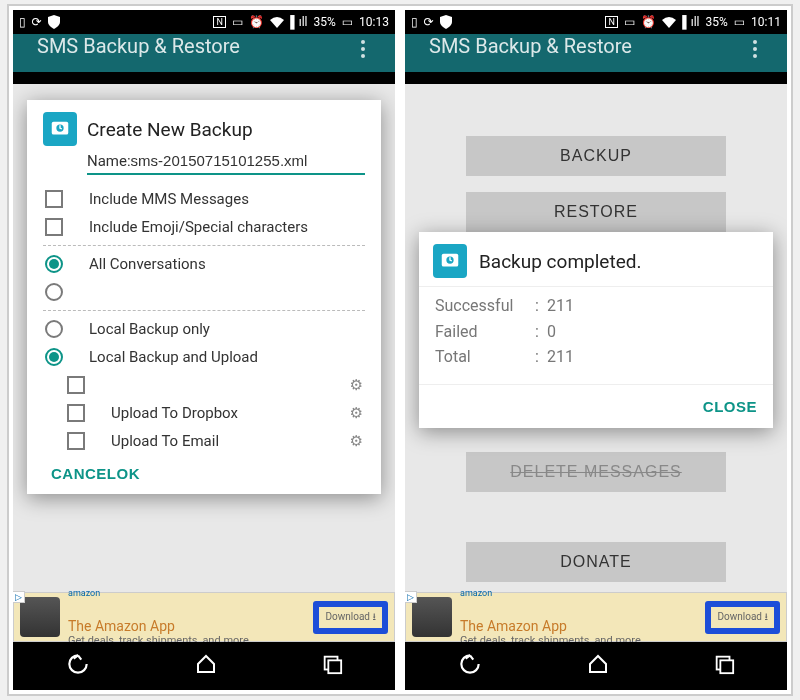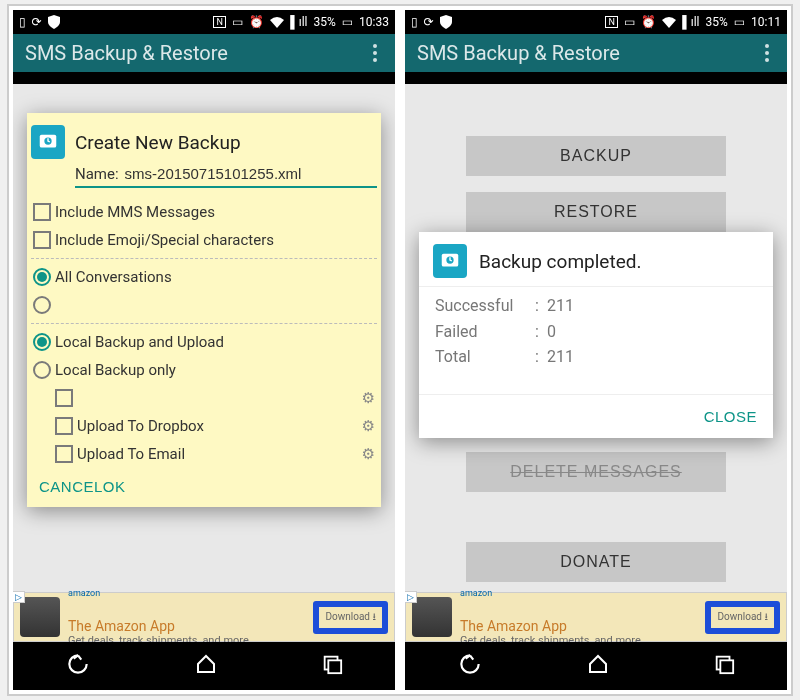--- a/index.html
+++ b/index.html
@@ -36,23 +36,23 @@
     padding: 0 6px;
     font-size: 12px;
   }
   .statusbar .left, .statusbar .right { display:flex; align-items:center; gap:6px; }
   .statusbar svg { display:block; }
   .appbar {
     height: 38px;
     background: #14686e;
     color: rgba(255,255,255,0.85);
     display: flex;
-    align-items: center;
+    align-items: flex-start;
     justify-content: space-between;
-    padding: 0 12px;
+    padding: 0 24px;
     font-size: 20px;
   }
   .dots { display:flex; flex-direction:column; gap:3px; padding:6px;}
   .dot { width:4px; height:4px; background:rgba(255,255,255,0.8); border-radius:2px;}
   .content {
     position: absolute;
     top: 74px; bottom: 48px; left:0; right:0;
     background: #e8e8e8;
   }
   .btn-big {
@@ -91,51 +91,50 @@
     background:#000;
     display:flex;
     justify-content:space-around;
     align-items:center;
   }
 
   
   .dialog {
     position:absolute;
     top: 16px; left: 14px; right:14px;
-    background:#fef9c3;
-    padding:12px 4px 8px;
+    background:#ffffff;
+    padding:12px 16px 8px;
     box-shadow:0 4px 20px rgba(0,0,0,0.4);
-    margin-top:13px;
   }
   .dialog-header{display:flex;align-items:center;gap:10px;margin-bottom:6px;}
   .app-icon{width:34px;height:34px;background:#1aa6c4;border-radius:4px;display:flex;align-items:center;justify-content:center;}
   .dialog-title{font-size:19px;color:#222;}
-  .name-row{display:flex;align-items:baseline;gap:6px;border-bottom:2px solid #0d9488;padding-bottom:3px;margin-bottom:10px;margin-left:44px;}
+  .name-row{display:flex;align-items:baseline;border-bottom:2px solid #0d9488;padding-bottom:3px;margin-bottom:10px;margin-left:44px;}
   .name-row label{font-size:15px;color:#333;}
   .name-row input{border:none;outline:none;font-size:15px;flex:1;color:#333;background:transparent;}
-  .opt{display:flex;align-items:flex-end;gap:4px;padding:5px 2px;font-size:15px;color:#333;}
+  .opt{display:flex;align-items:flex-end;gap:26px;padding:5px 2px;font-size:15px;color:#333;}
   .opt.sub{padding-left:24px;}
   .cbox{width:18px;height:18px;border:2px solid #7a7a7a;flex-shrink:0;}
   .radio{width:18px;height:18px;border:2px solid #7a7a7a;border-radius:50%;flex-shrink:0;display:flex;align-items:center;justify-content:center;}
   .radio.checked{border-color:#0d9488;}
   .radio.checked::after{content:"";width:10px;height:10px;background:#0d9488;border-radius:50%;}
   .dashed{border:1px dashed #bbb;border-left:none;border-right:none;padding:4px 0;margin:4px 0;}
   .gear{margin-left:auto;color:#888;}
   .dialog-actions{display:flex;justify-content:flex-start;padding:10px 8px 4px;}
-  .txtbtn{color:#0d9488;font-weight:400;font-size:15px;background:none;border:none;letter-spacing:0.5px;}
+  .txtbtn{color:#0d9488;font-weight:700;font-size:15px;background:none;border:none;letter-spacing:0.5px;}
 
   
   .dialog2{
     position:absolute;
     top:148px;left:14px;right:14px;
     background:#fff;
     box-shadow:0 4px 20px rgba(0,0,0,0.4);
   }
   .dialog2 .hdr{display:flex;align-items:center;gap:12px;padding:12px 14px 8px;}
-  .stats{padding:6px 16px 24px;color:#777;font-size:16px;line-height:1.6;border-top:1px solid #eee;border-bottom:1px solid #eee;}
+  .stats{padding:6px 16px 14px;color:#777;font-size:16px;line-height:1.6;border-top:1px solid #eee;border-bottom:1px solid #eee;}
   .stats .row{display:flex;}
   .stats .k{width:100px;}
   .stats .c{width:12px;}
   .close-row{text-align:right;padding:12px 16px;}
 </style>
 </head>
 <body>
 
 <div class="pair">
 
@@ -155,21 +154,21 @@
         <span>▭</span>
         <span>⏰</span>
         <span>
           <svg width="14" height="12" viewBox="0 0 14 12">
               <path d="M7 12 L0 4 Q7 -2 14 4 Z" fill="#fff"></path>
             </svg>
         </span>
         <span>▌ıll</span>
         <span>35%</span>
         <span>▭</span>
-        <span>10:33</span>
+        <span>10:13</span>
       </div>
     </div>
 
     <div class="appbar">
       <span>SMS Backup &amp; Restore</span>
       <div class="dots">
           <span class="dot"></span>
           <span class="dot"></span>
           <span class="dot"></span>
         </div>
@@ -216,26 +215,26 @@
           <div class="opt">
             <span class="radio checked"></span>
             <span>All Conversations</span>
           </div>
           <div class="opt">
             <span class="radio"></span>
           </div>
         </div>
 
         <div class="opt">
+          <span class="radio"></span>
+          <span>Local Backup only</span>
+        </div>
+        <div class="opt">
           <span class="radio checked"></span>
           <span>Local Backup and Upload</span>
-        </div>
-        <div class="opt">
-          <span class="radio"></span>
-          <span>Local Backup only</span>
         </div>
 
         <div class="opt sub">
           <span class="cbox"></span>
           <span class="gear">⚙</span>
         </div>
         <div class="opt sub">
           <span class="cbox"></span>
           <span>Upload To Dropbox</span>
           <span class="gear">⚙</span>

